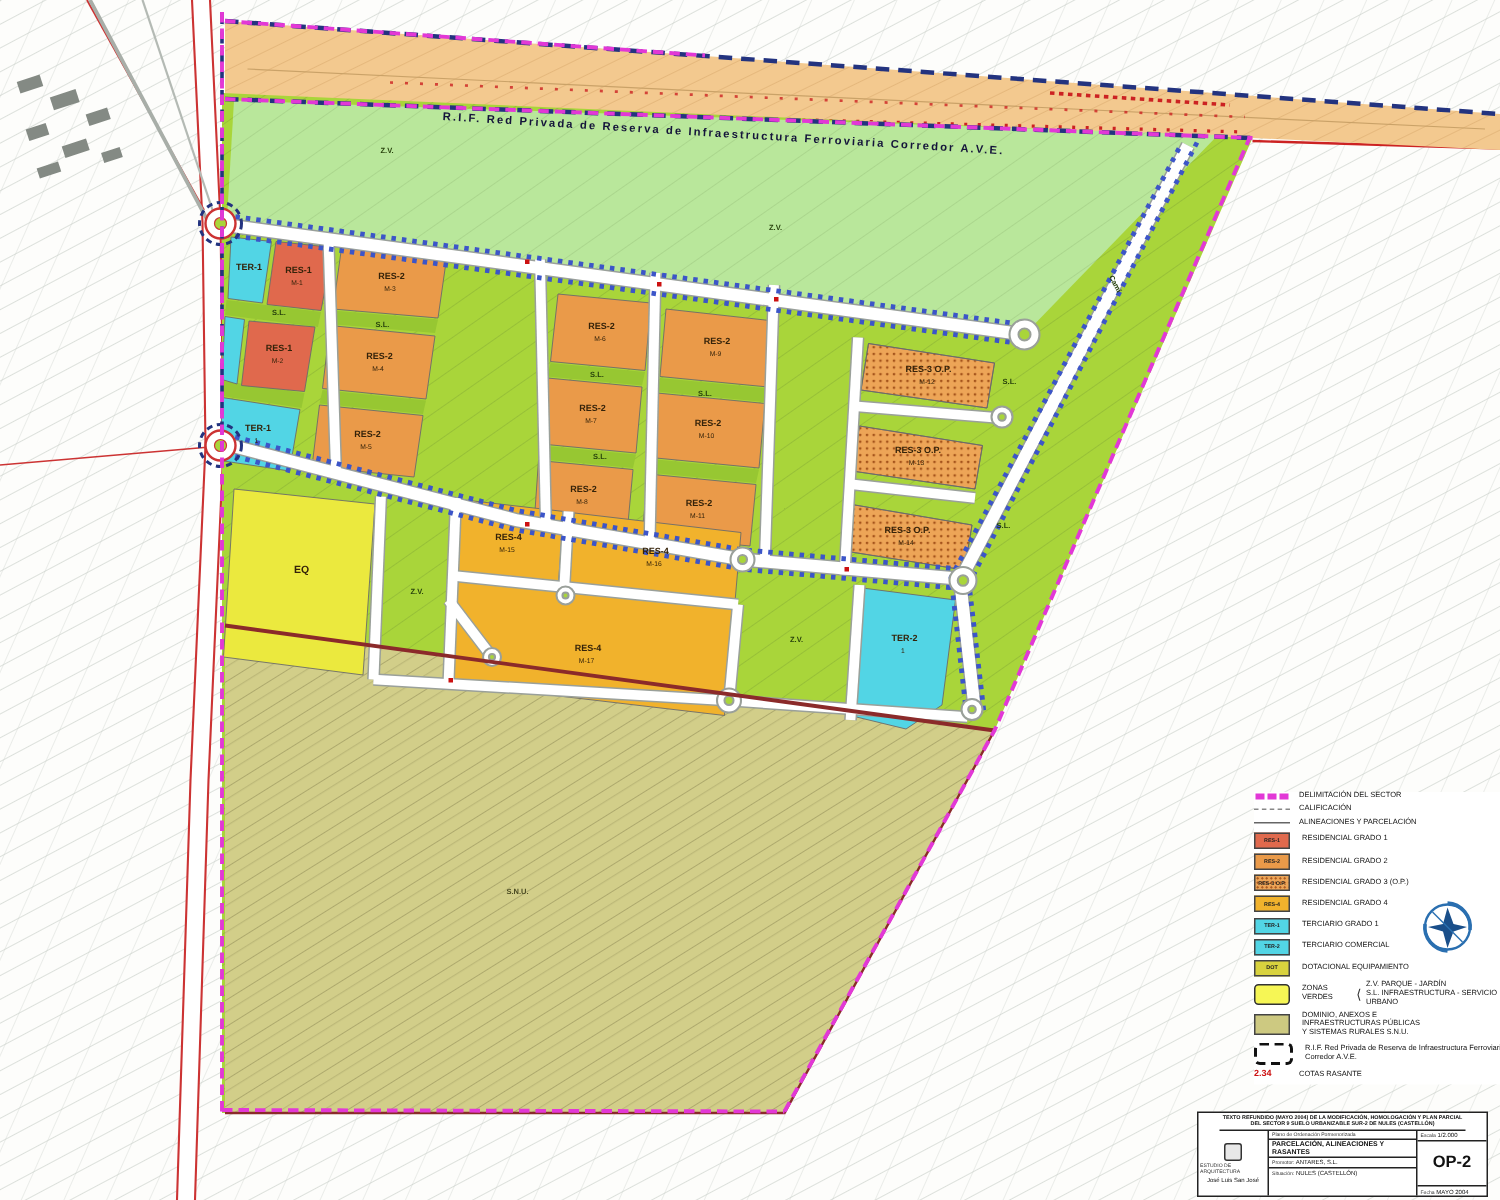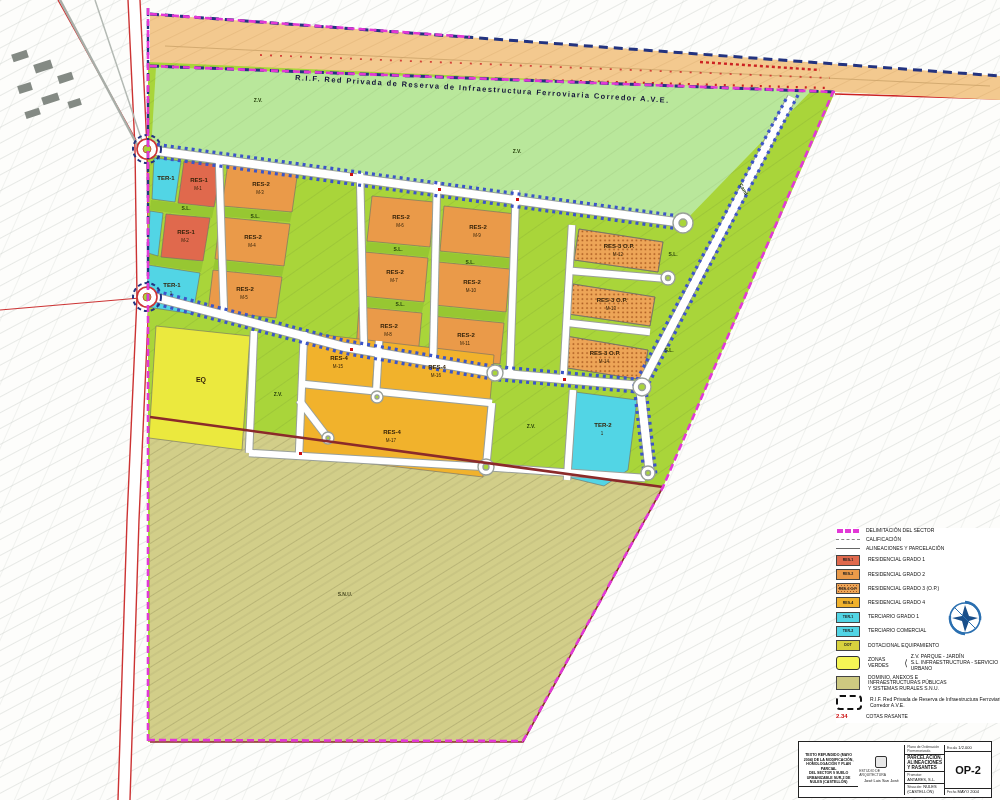--- a/index.html
+++ b/index.html
@@ -32,21 +32,21 @@
   .chip-zv{background:#f6f655;border:0.8px solid #333;border-radius:3px;width:24px;height:12px;}
   .chip-olive{background:#cdc981;height:12px;}
   .chip-rif{background:#fff;border:2px dashed #111;border-radius:4px;width:26px;height:11px;}
   .cota-red{color:#cc1111;font-weight:bold;font-size:6px;width:24px;min-width:24px;margin-right:6px;}
   .lmulti{display:flex;flex-direction:column;justify-content:center;}
   .lbracket{display:flex;align-items:center;gap:3px;}
   .brace{font-size:9px;color:#333;}
 
   
   #titleblock{position:absolute;left:798px;top:741px;width:192px;height:55px;border:1px solid #222;
-              background:#fff;color:#111;display:flex;flex-direction:row;font-size:4px;align-items:center;}
+              background:#fff;color:#111;display:flex;flex-direction:column;font-size:4px;align-items:center;}
   #tb-top{border-bottom:1px solid #222;text-align:center;padding:1px 2px;font-weight:bold;font-size:3.6px;line-height:1.25;}
   #tb-bottom{flex:1;display:flex;}
   #tb-left{width:44px;border-right:1px solid #222;display:flex;flex-direction:column;align-items:center;justify-content:center;gap:1px;padding:1px;}
   #tb-mid{flex:1;display:flex;flex-direction:column;}
   #tb-right{width:46px;border-left:1px solid #222;display:flex;flex-direction:column;}
   .tb-cell{border-bottom:1px solid #222;padding:0.5px 2px;}
   .tb-cell:last-child{border-bottom:none;}
   #tb-sheet-title{font-weight:bold;font-size:4.6px;}
   #tb-opnum{font-weight:bold;font-size:11px;text-align:center;flex:1;display:flex;align-items:center;justify-content:center;}
   .tb-label{color:#333;font-size:3.4px;}

